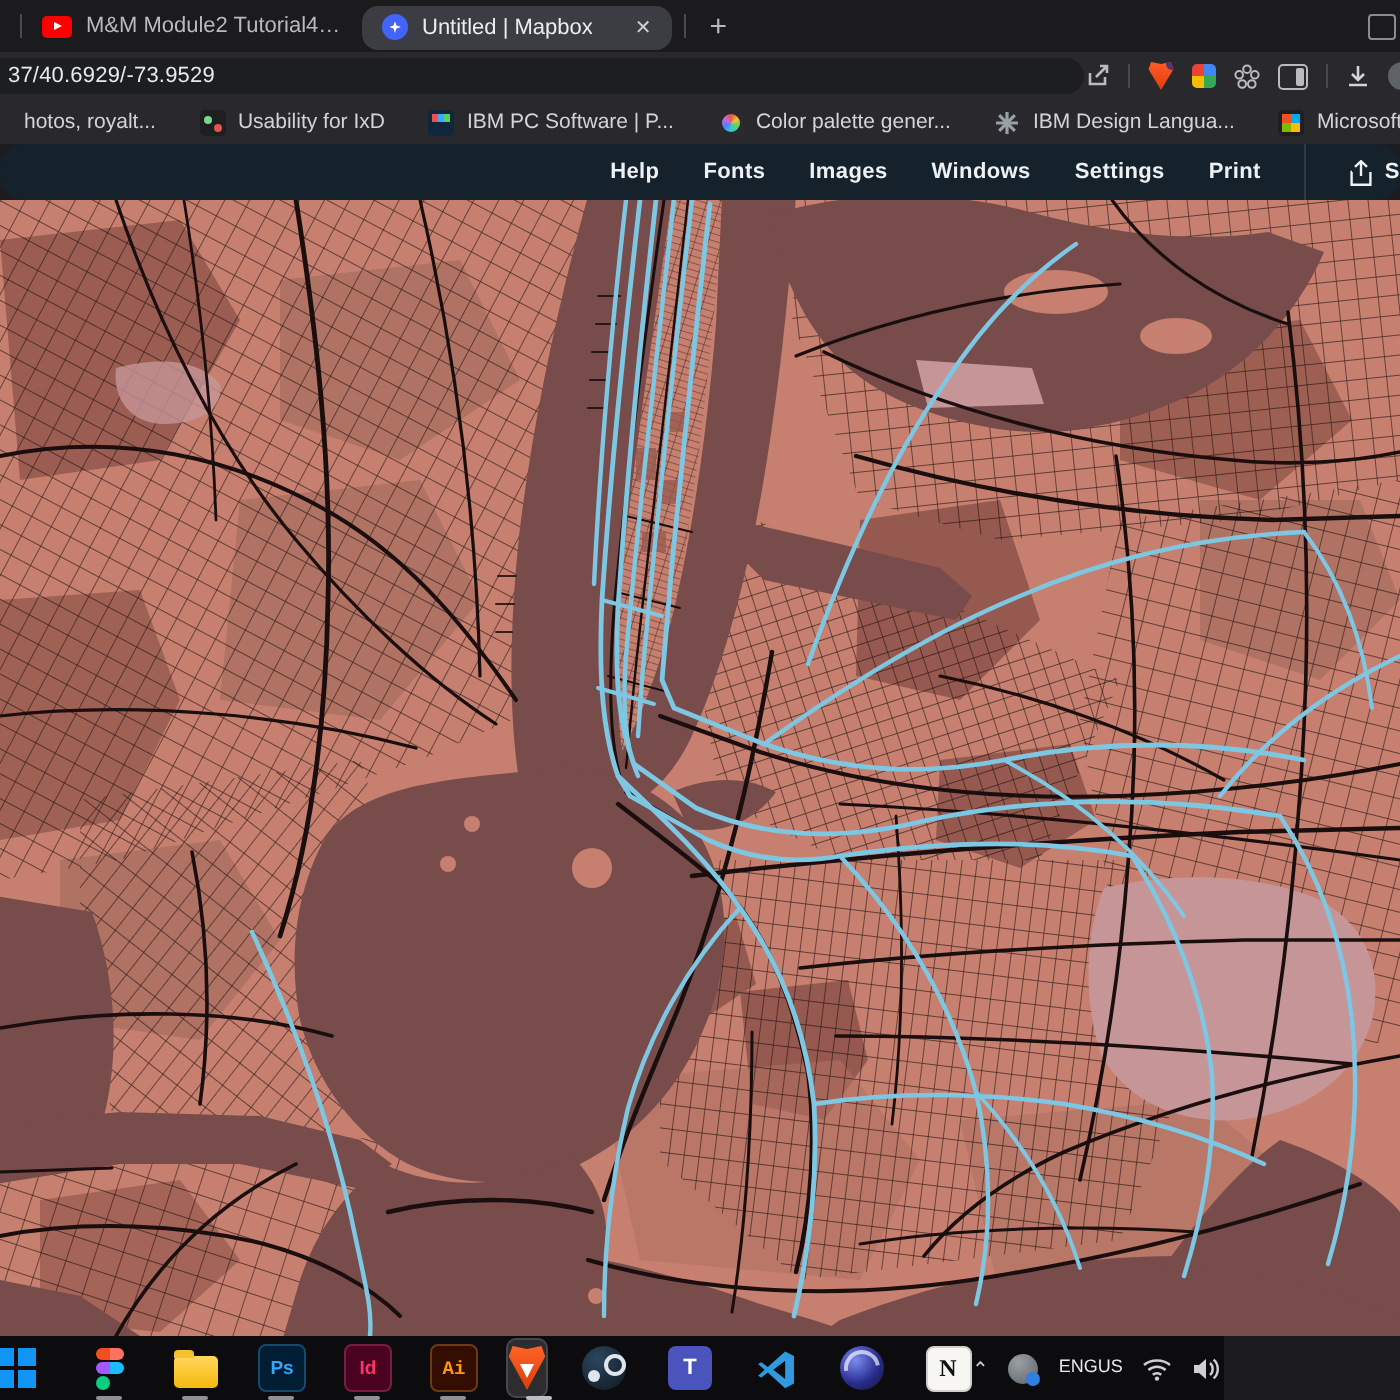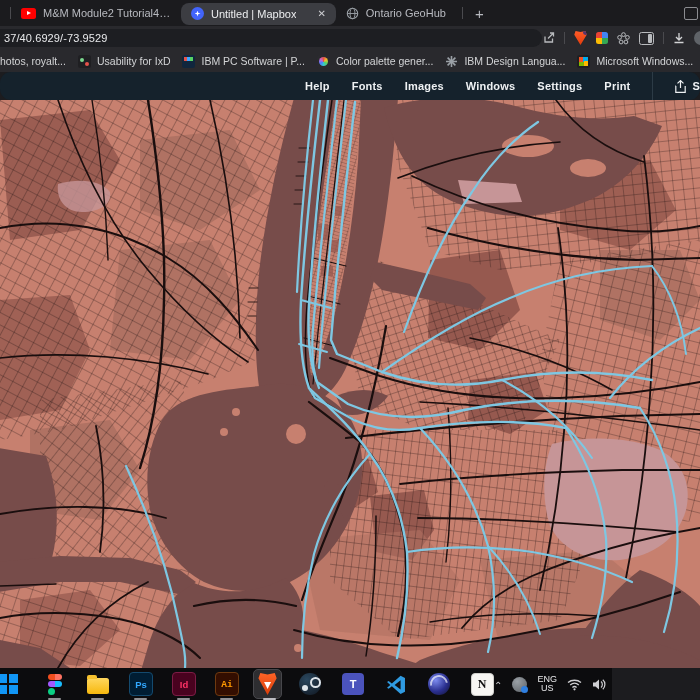--- a/index.html
+++ b/index.html
@@ -40,21 +40,21 @@
   .shield-ic i{position:absolute;right:-2px;top:-2px;width:6px;height:6px;border-radius:50%;background:#55356e;}
   .ext-colors{width:12px;height:12px;border-radius:2.5px;overflow:hidden;
     background:conic-gradient(#4285f4 0 25%,#34a853 0 50%,#fbbc04 0 75%,#ea4335 0);}
   .flower-ic{width:13px;height:13px;}
   .panel-ic{width:13px;height:11px;border:1.3px solid #b9bbbe;border-radius:2.5px;position:relative;}
   .panel-ic:after{content:"";position:absolute;right:1px;top:1px;bottom:1px;width:4px;background:#b9bbbe;border-radius:1px;}
   .dl-ic{width:12px;height:12px;}
   .cut-circle{width:14px;height:14px;border-radius:50%;background:#5f6368;margin-right:-8px;}
   
   .bkbar{position:absolute;left:0;top:50px;width:700px;height:22px;background:#29292d;
-    display:flex;align-items:center;gap:12px;padding-left:0;box-sizing:border-box;}
+    display:flex;align-items:center;gap:22px;padding-left:12px;box-sizing:border-box;}
   .bk{display:flex;align-items:center;gap:6px;white-space:nowrap;}
   .bk span{font-size:10.5px;color:#d3d4d6;}
   .fav{width:13px;height:13px;border-radius:2.5px;flex:none;position:relative;}
   .fav.dark1{background:#1f1f22;}
   .fav.dark1:before{content:"";position:absolute;left:2px;top:3px;width:4px;height:4px;border-radius:50%;background:#7bd88f;}
   .fav.dark1:after{content:"";position:absolute;right:2px;bottom:2px;width:4px;height:4px;border-radius:50%;background:#e5534b;}
   .fav.ibmpc{background:#10263d;}
   .fav.ibmpc:before{content:"";position:absolute;left:2px;top:2px;right:2px;height:4px;
     background:linear-gradient(90deg,#e5534b 0 33%,#3fa7ff 33% 66%,#57d364 66%);}
   .fav.wheel{background:#2a2a2e;}
@@ -117,46 +117,38 @@
   .c4d{width:22px;height:22px;border-radius:50%;background:radial-gradient(circle at 35% 32%,#7d8cf0,#2a2f8f 55%,#11112c);position:relative;}
   .c4d:before{content:"";position:absolute;left:2px;top:2px;width:14px;height:14px;border-radius:50%;
     border:2px solid rgba(255,255,255,.65);border-right-color:transparent;border-bottom-color:transparent;transform:rotate(35deg);}
   .notion{width:21px;height:21px;border-radius:4px;background:#f7f6f3;color:#111;
     font-family:"Liberation Serif",serif;font-weight:bold;font-size:12px;
     display:flex;align-items:center;justify-content:center;border:1px solid #cfcfcb;}
   .tray{margin-left:auto;display:flex;align-items:center;gap:10px;padding-right:6px;}
   .chev{color:#cfcfd2;font-size:10px;transform:translateY(1px);}
   .cloud{width:15px;height:15px;border-radius:50%;background:radial-gradient(circle at 35% 30%,#9aa0a6,#5c6166);position:relative;}
   .cloud:after{content:"";position:absolute;right:-1px;bottom:-1px;width:7px;height:7px;border-radius:50%;background:#2f7fe0;}
-  .lang{display:flex;flex-direction:column;align-items:center;line-height:1.05;}
+  .lang{display:flex;align-items:center;line-height:1.05;}
   .lang span{font-size:9px;color:#e8e8ea;}
 </style>
 </head>
 <body>
 
 <div class="screen">
 
   <div class="tabbar">
     <div class="v-div" style="margin-left:10px"></div>
     <div class="tab">
       <span class="yt-icon"></span>
       <span class="t-label">M&amp;M Module2 Tutorial4 - YouTube</span>
     </div>
     <div class="tab active">
       <span class="mb-icon"></span>
       <span class="t-label">Untitled | Mapbox</span>
       <span class="t-close">✕</span>
-    </div>
-    <div class="tab">
-      <svg class="globe-icon" viewBox="0 0 14 14">
-        <circle cx="7" cy="7" r="5.6" fill="none" stroke="#9aa0a6" stroke-width="1.2"></circle>
-        <ellipse cx="7" cy="7" rx="2.6" ry="5.6" fill="none" stroke="#9aa0a6" stroke-width="1"></ellipse>
-        <line x1="1.4" y1="7" x2="12.6" y2="7" stroke="#9aa0a6" stroke-width="1"></line>
-      </svg>
-      <span class="t-label">Ontario GeoHub</span>
     </div>
     <div class="v-div" style="margin-left:6px"></div>
     <span class="newtab">+</span>
     <span class="tab-corner"></span>
   </div>
 
   <div class="addrbar">
     <div class="urlfield">
       <span>37/40.6929/-73.9529</span>
     </div>

